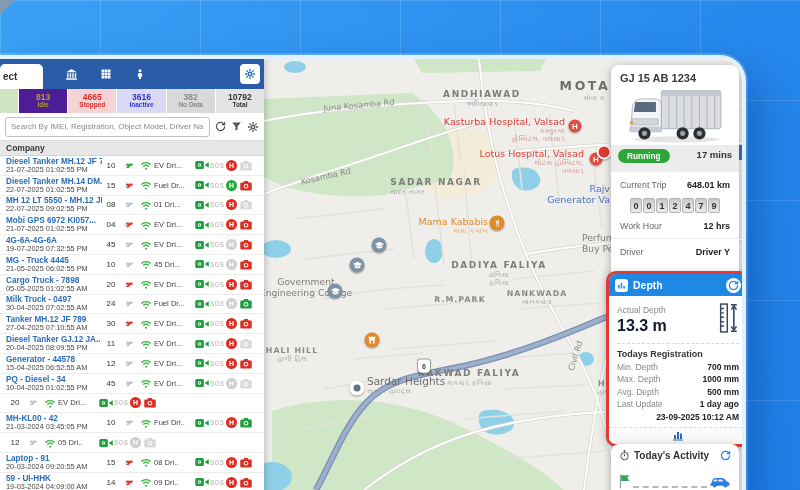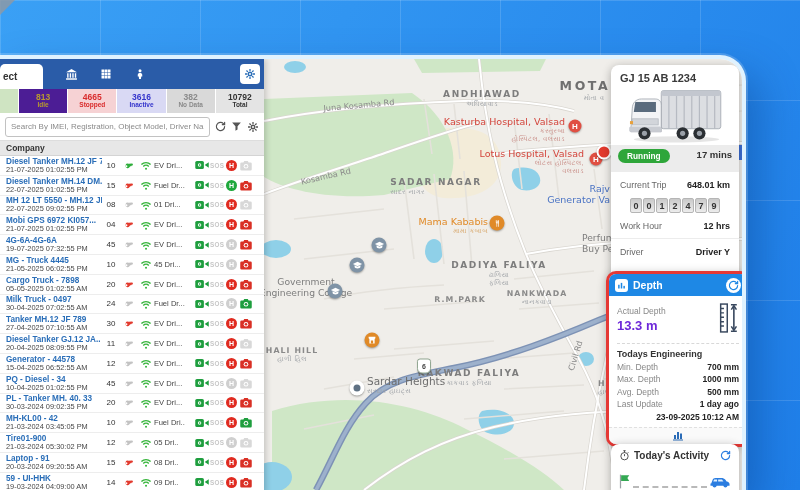--- a/index.html
+++ b/index.html
@@ -108,21 +108,21 @@
   #depth-panel{position:absolute;left:606px;top:212px;width:144px;background:#fff;border:3px solid #e53935;
     border-radius:10px;z-index:40;overflow:hidden;box-shadow:0 2px 10px rgba(0,0,0,.25);box-sizing:border-box}
   #dp-header{background:#1e88e5;height:22px;display:flex;align-items:center;padding:0 6px;gap:5px}
   #dp-badge{width:13px;height:13px;background:#fff;border-radius:3px;display:flex;align-items:center;justify-content:center}
   #dp-title{color:#fff;font-size:10.5px;font-weight:bold;flex:1}
   #dp-refresh{width:15px;height:15px;background:#fff;border-radius:50%;display:flex;align-items:center;
     justify-content:center;color:#1e88e5}
   #dp-body{padding:5px 8px 0}
   #dp-actual{display:flex;align-items:center}
   #dp-actual .lab{font-size:8.5px;color:#888}
-  #dp-actual .big{font-size:13px;font-weight:bold;color:#6d28d9;margin-top:2px}
+  #dp-actual .big{font-size:16px;font-weight:bold;color:#0f172a;margin-top:2px}
   #dp-ruler{margin-left:auto;margin-top:1px}
   .dp-dash{border-top:1px dashed #d8d8d8;margin:5px 0}
   #dp-sect{font-size:9px;font-weight:bold;color:#333;margin-bottom:2px}
   .dp-row{display:flex;justify-content:space-between;margin:2.5px 0}
   .dp-row .lab{font-size:8.5px;color:#888}
   .dp-row .val{font-size:8.5px;font-weight:bold;color:#222}
   #dp-date{text-align:right;font-size:8.5px;font-weight:bold;color:#222;margin:1px 0 5px}
   #dp-footer{border-top:1px dashed #e0e0e0;background:#fafafa;height:16px;display:flex;align-items:center;
     justify-content:center;color:#2b6cb8}
   
@@ -850,24 +850,20 @@
     <span class="cell-ic tpl-cam" style="color: rgb(216, 216, 216);">
             <svg viewBox="0 0 24 21" width="12" height="11">
               <path fill="currentColor" d="M8.4 1.5L6.8 4.5H3A2.5 2.5 0 0 0 .5 7v11A2.5 2.5 0 0 0 3 20.5h18a2.5 2.5 0 0 0 2.5-2.5V7A2.5 2.5 0 0 0 21 4.5h-3.8l-1.6-3z"></path>
               <circle cx="12" cy="12" r="4.6" fill="#fff"></circle>
               <circle cx="12" cy="12" r="2.6" fill="currentColor"></circle>
             </svg>
           </span>
   </div>
 
   <div class="vrow">
-    <div class="vinfo">
-      <div class="vname">PL - Tanker MH. 40. 33</div>
-      <div class="vdate">30-03-2024 09:02:35 PM</div>
-    </div>
     <div class="vcount">20</div>
     <span class="cell-ic keyrot tpl-key" style="color: rgb(195, 195, 195);">
             <svg viewBox="0 0 24 24" width="11" height="11" fill="currentColor">
               <path d="M13.6 8.6a5 5 0 1 0 .1 6.9l1.3 0 1.1-1.1 1.1 1 1.3-1.2 1.1 1 2.9-2.7-2-2zM7.4 14a2 2 0 1 1 0-4 2 2 0 0 1 0 4z"></path>
             </svg>
           </span>
     <span class="cell-ic tpl-wifi" style="color: rgb(53, 180, 58);">
             <svg viewBox="0 0 24 24" width="12" height="12" fill="currentColor">
               <path d="M12 17.6a2 2 0 1 0 .1 4 2 2 0 0 0-.1-4z"></path>
               <path d="M5.6 13.8l2 2a6.3 6.3 0 0 1 8.9 0l2-2a9.1 9.1 0 0 0-12.9 0z"></path>
@@ -926,24 +922,20 @@
     <span class="cell-ic tpl-cam" style="color: rgb(30, 158, 62);">
             <svg viewBox="0 0 24 21" width="12" height="11">
               <path fill="currentColor" d="M8.4 1.5L6.8 4.5H3A2.5 2.5 0 0 0 .5 7v11A2.5 2.5 0 0 0 3 20.5h18a2.5 2.5 0 0 0 2.5-2.5V7A2.5 2.5 0 0 0 21 4.5h-3.8l-1.6-3z"></path>
               <circle cx="12" cy="12" r="4.6" fill="#fff"></circle>
               <circle cx="12" cy="12" r="2.6" fill="currentColor"></circle>
             </svg>
           </span>
   </div>
 
   <div class="vrow">
-    <div class="vinfo">
-      <div class="vname">Tire01-900</div>
-      <div class="vdate">21-03-2024 05:30:02 PM</div>
-    </div>
     <div class="vcount">12</div>
     <span class="cell-ic keyrot tpl-key" style="color: rgb(195, 195, 195);">
             <svg viewBox="0 0 24 24" width="11" height="11" fill="currentColor">
               <path d="M13.6 8.6a5 5 0 1 0 .1 6.9l1.3 0 1.1-1.1 1.1 1 1.3-1.2 1.1 1 2.9-2.7-2-2zM7.4 14a2 2 0 1 1 0-4 2 2 0 0 1 0 4z"></path>
             </svg>
           </span>
     <span class="cell-ic tpl-wifi" style="color: rgb(53, 180, 58);">
             <svg viewBox="0 0 24 24" width="12" height="12" fill="currentColor">
               <path d="M12 17.6a2 2 0 1 0 .1 4 2 2 0 0 0-.1-4z"></path>
               <path d="M5.6 13.8l2 2a6.3 6.3 0 0 1 8.9 0l2-2a9.1 9.1 0 0 0-12.9 0z"></path>
@@ -1163,21 +1155,21 @@
         </div>
         <span id="dp-ruler"><svg viewBox="0 0 30 42" width="22" height="32" fill="none" stroke="#39485e" stroke-width="2">
               <rect x="5" y="2" width="9" height="38" fill="#fff"></rect>
               <path d="M5 8h4.5M5 14h4.5M5 20h4.5M5 26h4.5M5 32h4.5"></path>
               <path d="M23 5v32" stroke-width="2.2"></path>
               <path d="M19.5 9.5L23 4l3.5 5.5M19.5 32.5L23 38l3.5-5.5"></path>
               <path d="M19 3h8M19 39h8"></path>
             </svg></span>
       </div>
       <div class="dp-dash"></div>
-      <div id="dp-sect">Todays Engineering</div>
+      <div id="dp-sect">Todays Registration</div>
       <div id="dp-rows">
           <div class="dp-row">
             <span class="lab">Min. Depth</span>
             <span class="val">700 mm</span>
           </div>
           <div class="dp-row">
             <span class="lab">Max. Depth</span>
             <span class="val">1000 mm</span>
           </div>
           <div class="dp-row">

